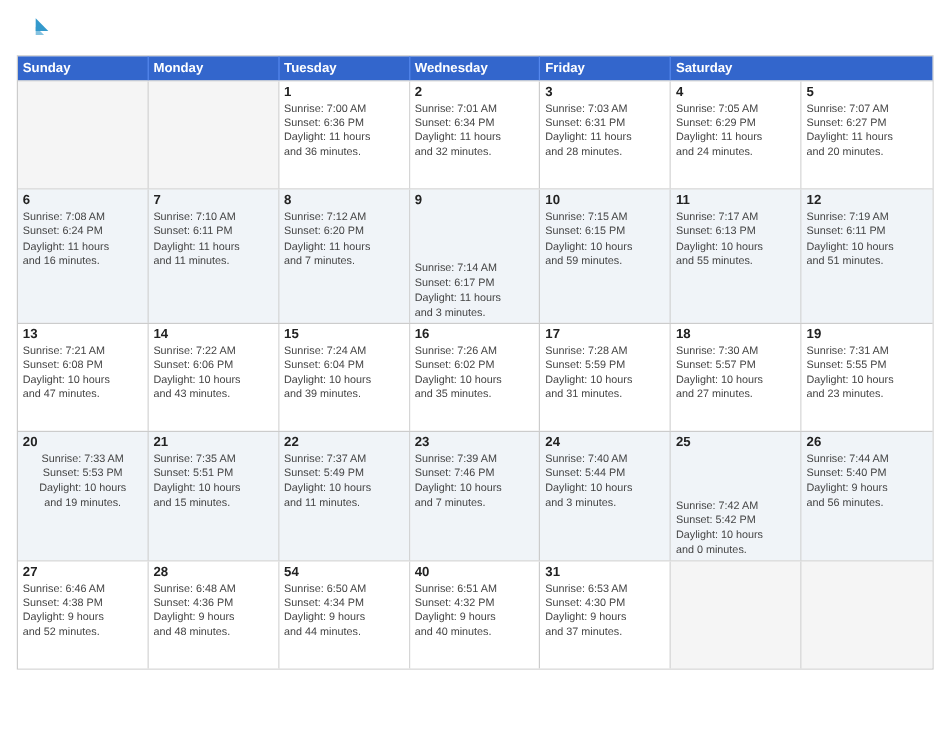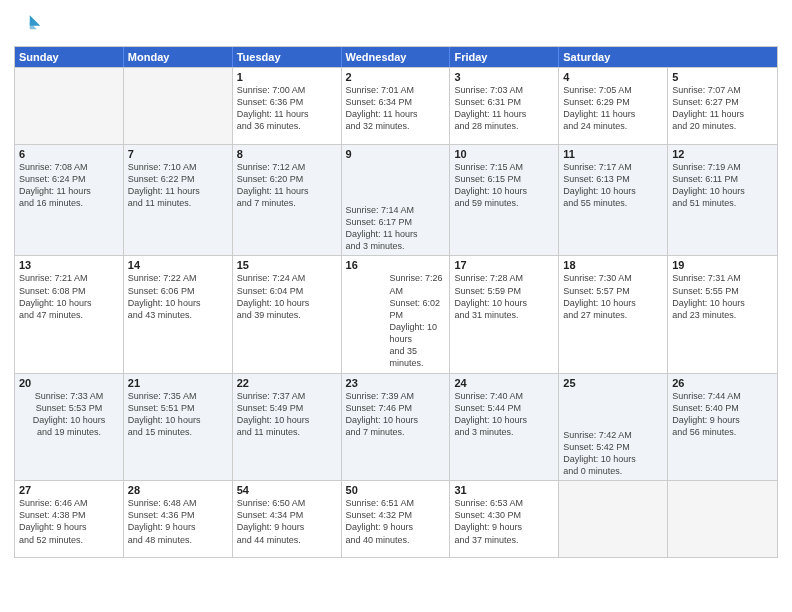--- a/index.html
+++ b/index.html
@@ -199,21 +199,21 @@
           <div class="cal-cell">
             <span class="day-num">6</span>
             <div class="info" style="white-space: pre-line;">Sunrise: 7:08 AM
 Sunset: 6:24 PM
 Daylight: 11 hours
 and 16 minutes.</div>
           </div>
           <div class="cal-cell">
             <span class="day-num">7</span>
             <div class="info" style="white-space: pre-line;">Sunrise: 7:10 AM
-Sunset: 6:22 PM
+Sunset: 6:11 PM
 Daylight: 11 hours
 and 11 minutes.</div>
           </div>
           <div class="cal-cell">
             <span class="day-num">8</span>
             <div class="info" style="white-space: pre-line;">Sunrise: 7:12 AM
 Sunset: 6:20 PM
 Daylight: 11 hours
 and 7 minutes.</div>
           </div>
@@ -263,21 +263,21 @@
           </div>
           <div class="cal-cell">
             <span class="day-num">15</span>
             <div class="info" style="white-space: pre-line;">Sunrise: 7:24 AM
 Sunset: 6:04 PM
 Daylight: 10 hours
 and 39 minutes.</div>
           </div>
           <div class="cal-cell">
             <span class="day-num">16</span>
-            <div class="info" style="white-space: pre-line; margin-left: 44px;">Sunrise: 7:26 AM
+            <div class="info" style="white-space: pre-line;">Sunrise: 7:26 AM
 Sunset: 6:02 PM
 Daylight: 10 hours
 and 35 minutes.</div>
           </div>
           <div class="cal-cell">
             <span class="day-num">17</span>
             <div class="info" style="white-space: pre-line;">Sunrise: 7:28 AM
 Sunset: 5:59 PM
 Daylight: 10 hours
 and 31 minutes.</div>
@@ -364,21 +364,21 @@
 and 48 minutes.</div>
           </div>
           <div class="cal-cell">
             <span class="day-num">54</span>
             <div class="info" style="white-space: pre-line;">Sunrise: 6:50 AM
 Sunset: 4:34 PM
 Daylight: 9 hours
 and 44 minutes.</div>
           </div>
           <div class="cal-cell">
-            <span class="day-num">50</span>
+            <span class="day-num">40</span>
             <div class="info" style="white-space: pre-line;">Sunrise: 6:51 AM
 Sunset: 4:32 PM
 Daylight: 9 hours
 and 40 minutes.</div>
           </div>
           <div class="cal-cell">
             <span class="day-num">31</span>
             <div class="info" style="white-space: pre-line;">Sunrise: 6:53 AM
 Sunset: 4:30 PM
 Daylight: 9 hours

